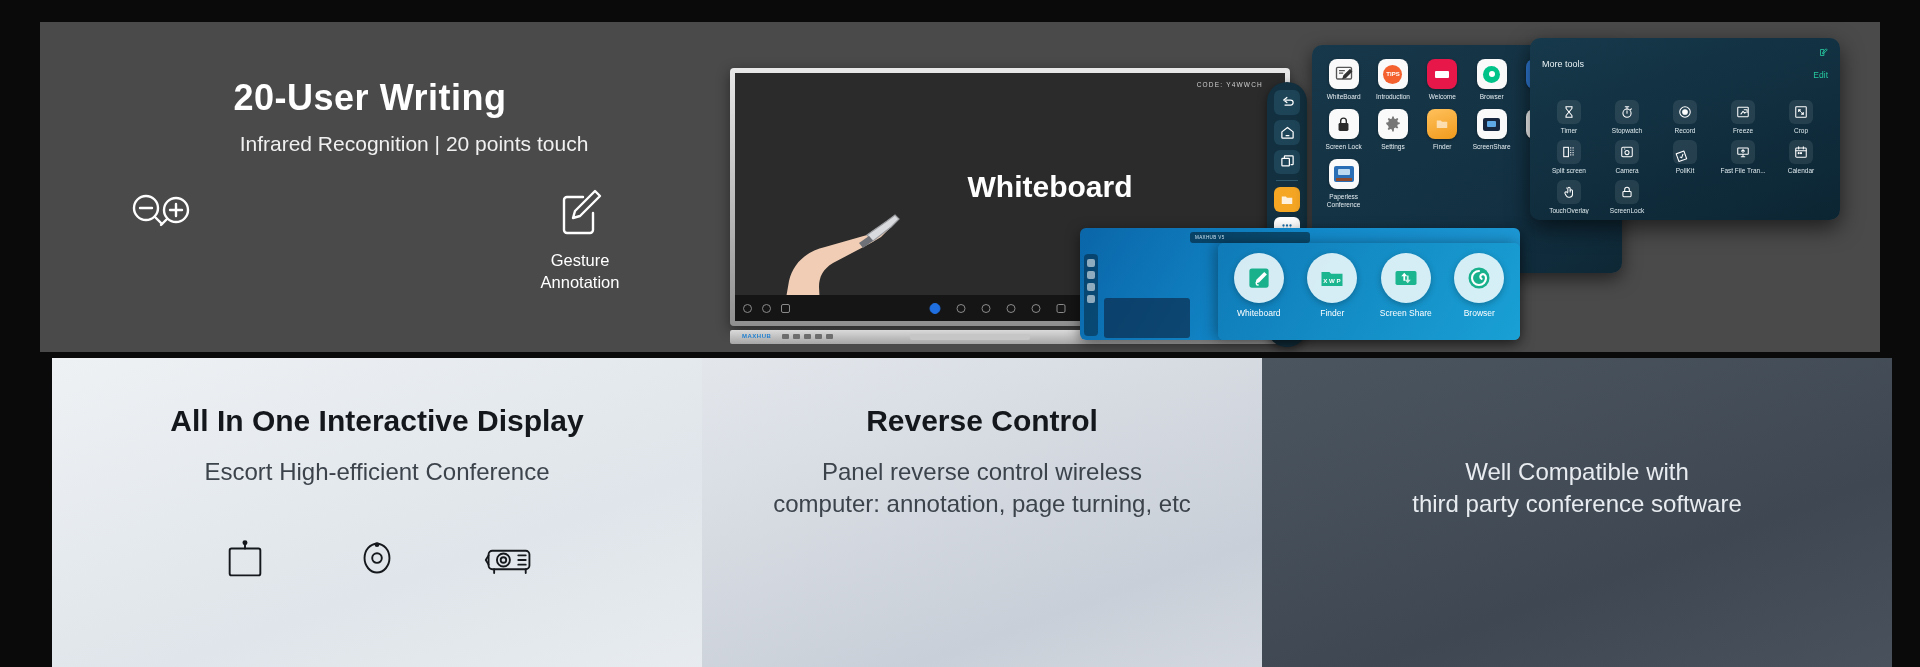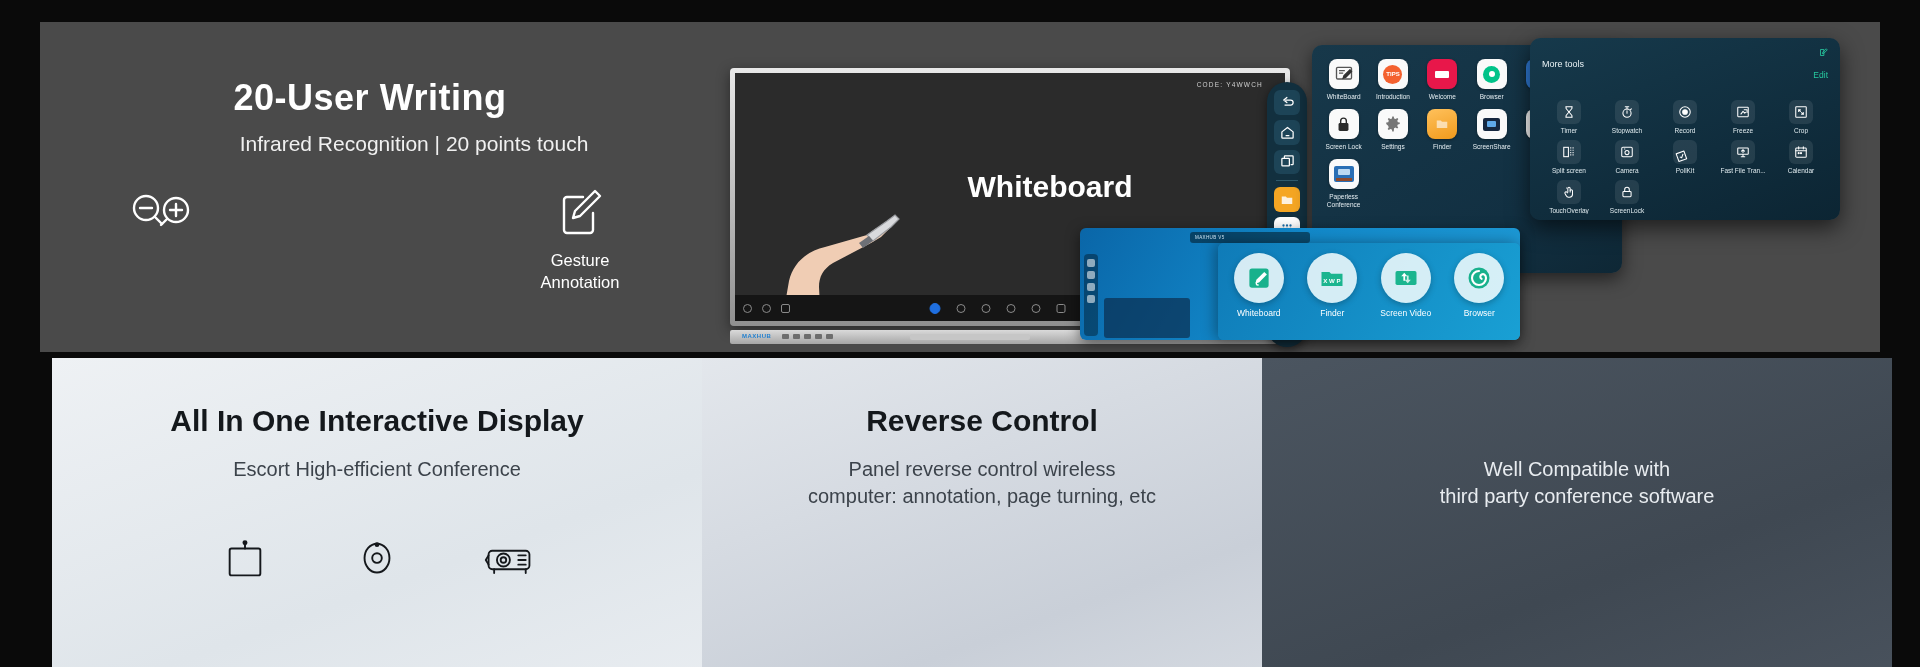--- a/index.html
+++ b/index.html
@@ -296,21 +296,21 @@
   .card.c2 { width: 560px; background: linear-gradient(160deg,#e3e7ec,#c9cfd8 70%,#d6dbe2); }
   .card.c3 { width: 630px; background: linear-gradient(160deg,#4b5560,#3f4852 60%,#4a535e); }
   .card-title {
     position: absolute; left: 0; right: 0; top: 46px;
     text-align: center;
     font-size: 30px; font-weight: bold;
   }
   .card-sub {
     position: absolute; left: 0; right: 0; top: 98px;
     text-align: center;
-    font-size: 20px; line-height: 1.35; font-weight: 500;
+    font-size: 24px; line-height: 1.35; font-weight: 500;
     white-space: pre-line;
   }
   .c1 .card-title, .c2 .card-title { color: #14181c; }
   .c1 .card-sub, .c2 .card-sub { color: #3c434b; }
   .c3 .card-title { color: #ffffff; }
   .c3 .card-sub { color: #e8ecf0; }
   .card-icons {
     position: absolute; left: 0; right: 0; top: 175px;
     display: flex; justify-content: center; gap: 78px;
   }
@@ -769,21 +769,21 @@
       </div>
 
       <div class="launch-item">
         <div class="launch-circle">
           <svg width="28" height="28" viewBox="0 0 32 32">
             <rect x="4" y="8" width="24" height="16" rx="2" fill="#1bb58f"></rect>
             <path d="M13 19V14h-2.5L14 10l3.5 4H15v5z" fill="#fff"></path>
             <path d="M19 13v5h2.5L18 22l-3.5-4H17v-5z" fill="#cdeee5"></path>
           </svg>
         </div>
-        <div class="launch-lbl">Screen Video</div>
+        <div class="launch-lbl">Screen Share</div>
       </div>
 
       <div class="launch-item">
         <div class="launch-circle">
           <svg width="28" height="28" viewBox="0 0 32 32">
             <circle cx="16" cy="16" r="12" fill="#18b18c"></circle>
             <path d="M16 8a8 8 0 1 0 8 8c0-4-3-5-5-4s-2 4 0 5" fill="none" stroke="#fff" stroke-width="2.4" stroke-linecap="round"></path>
           </svg>
         </div>
         <div class="launch-lbl">Browser</div>

